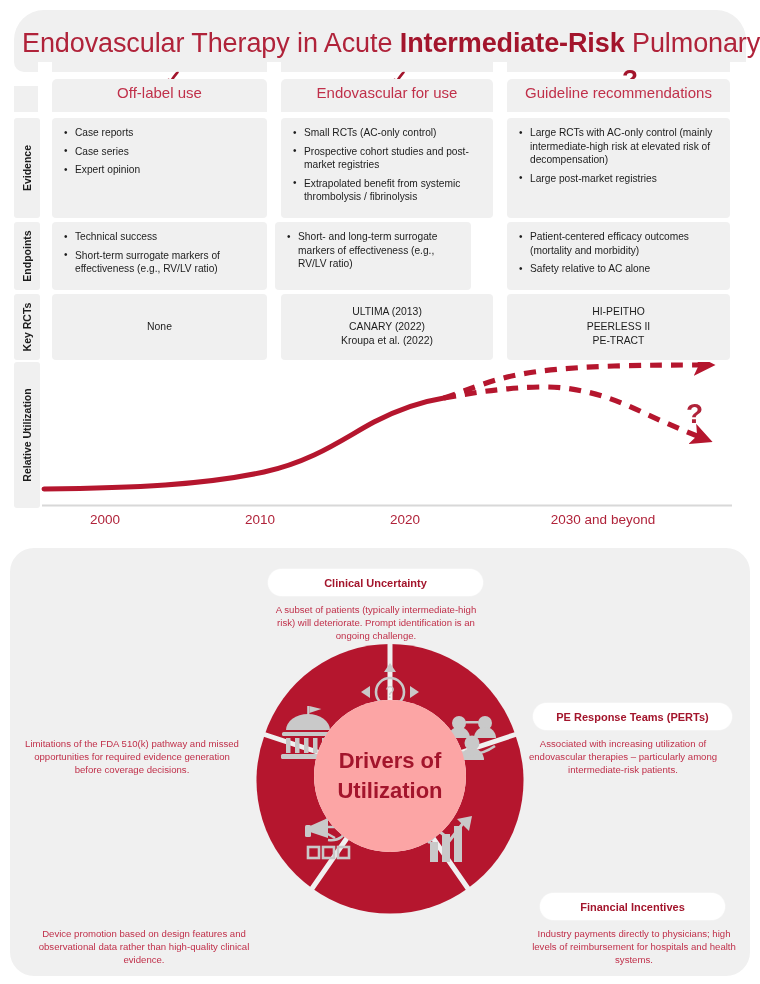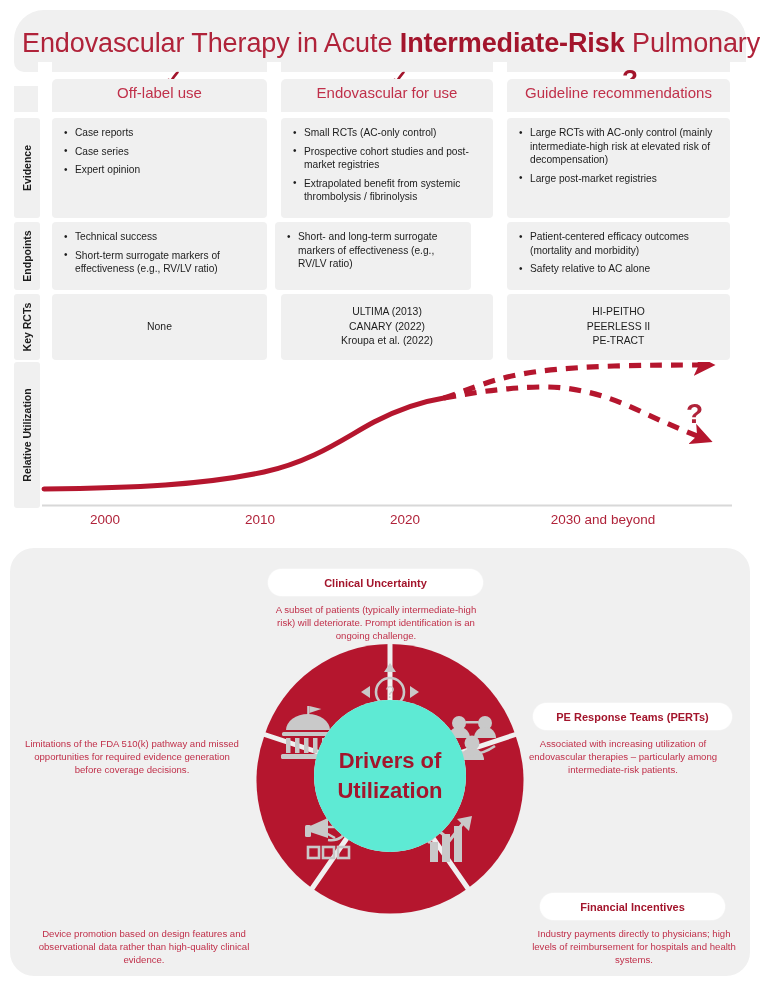--- a/index.html
+++ b/index.html
@@ -45,21 +45,21 @@
   .xlab{position:absolute;top:2px;font-size:13.5px;color:#b0233a;white-space:nowrap;transform:translateX(-50%);}
 
   
   .bottom-panel{position:absolute;left:10px;top:548px;width:740px;height:428px;background:#f0f0f0;border-radius:24px;}
   .pill{position:absolute;background:#ffffff;border-radius:15px;height:27px;
         display:flex;align-items:center;justify-content:center;
         font-size:11px;font-weight:bold;color:#a3152c;white-space:nowrap;box-shadow:0 0 0 0.5px #f7f7f7;}
   .desc{position:absolute;text-align:center;font-size:9.6px;line-height:13px;color:#c0304a;}
   .donut{position:absolute;left:238px;top:86px;width:284px;height:284px;}
   .donut-center{position:absolute;left:50%;top:50%;transform:translate(-50%,-50%);
-        width:152px;height:152px;border-radius:50%;background:#5eead4;
+        width:152px;height:152px;border-radius:50%;background:#fca5a5;
         display:flex;flex-direction:column;align-items:center;justify-content:center;}
   .donut-center div{font-size:22px;font-weight:bold;color:#a3152c;line-height:30px;}
 </style>
 </head>
 <body>
 
 <div class="page">
 
   <div class="top-panel">
 

